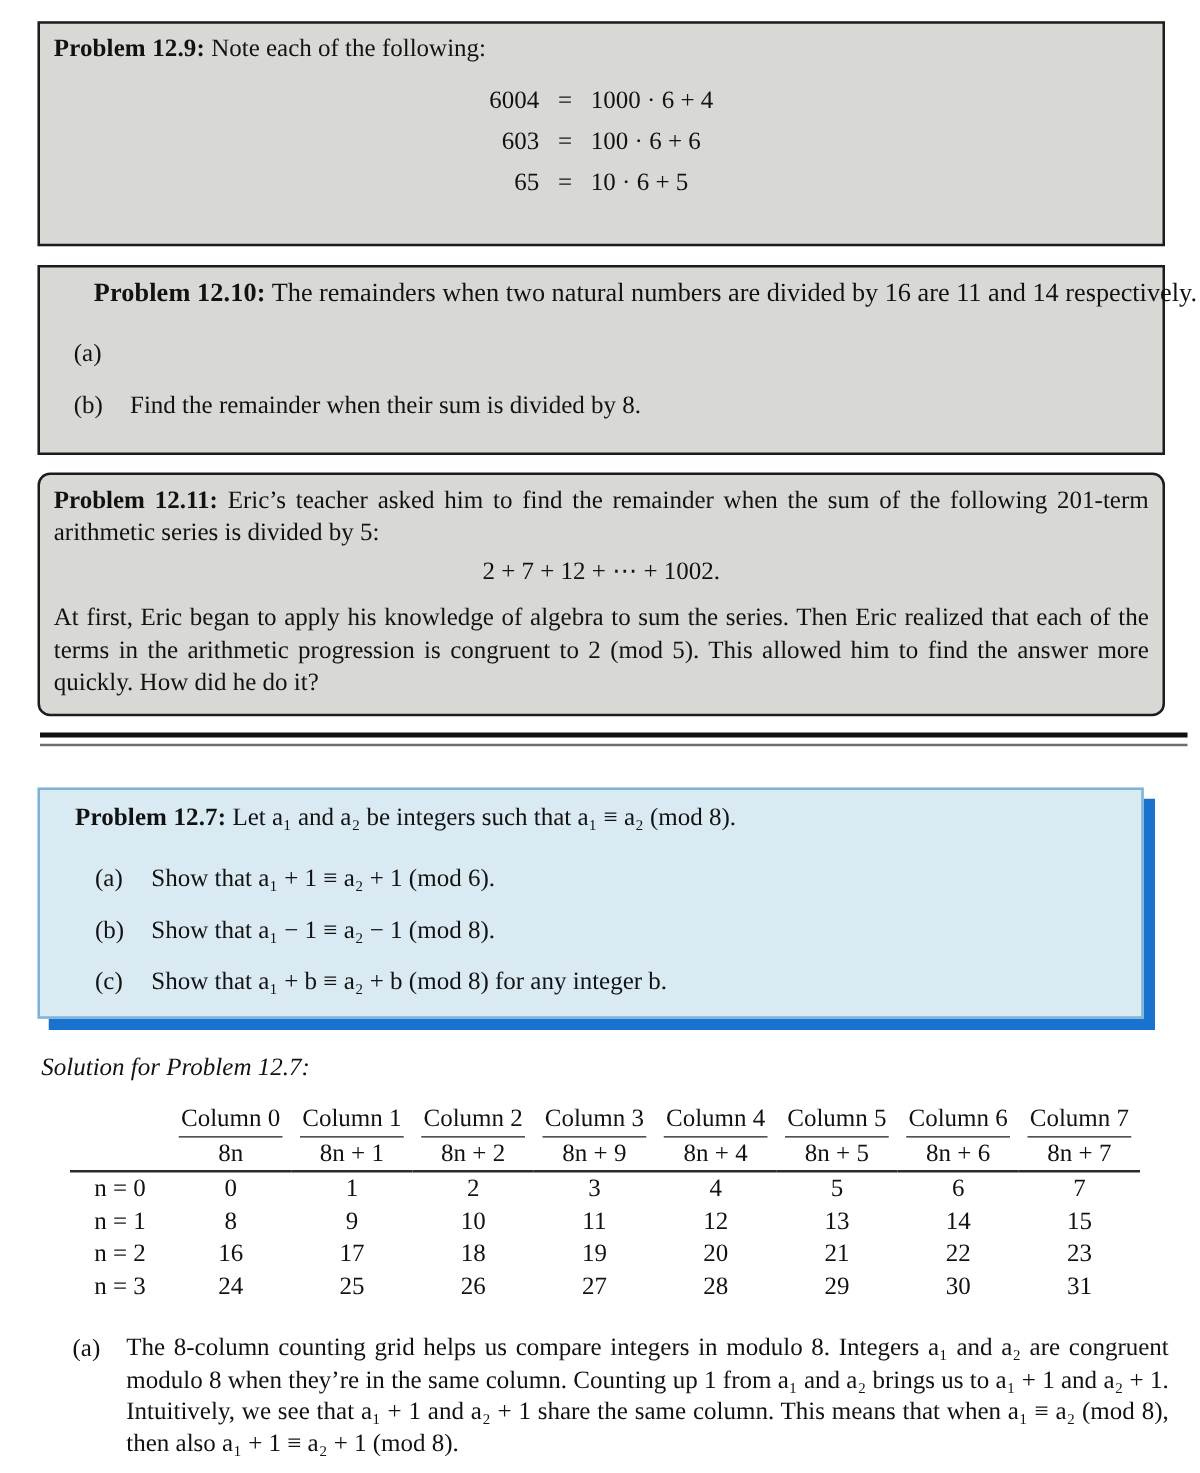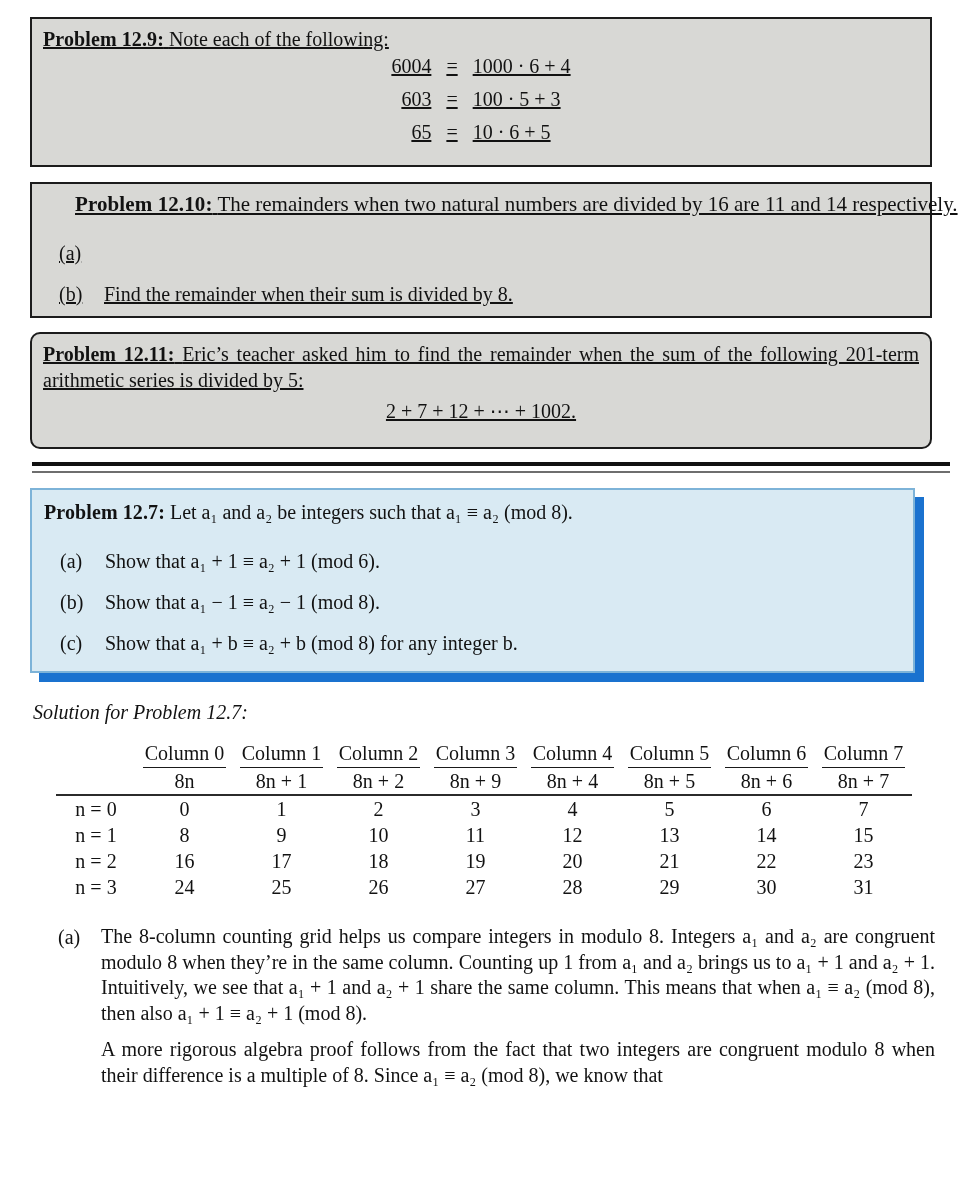--- a/index.html
+++ b/index.html
@@ -9,36 +9,35 @@
     font-family: "Liberation Serif", "DejaVu Serif", serif;
     color: #121212; font-size: 20px;
   }
   .page { position: relative; width: 960px; height: 1178px; }
 
   
   .problem-box {
     margin: 0 28px 0 30px;
     border: 2px solid var(--box_border, #1c1c1c);
     background: var(--box_fill, #d8d8d5);
-    padding: 7px 11px 9px 11px;
-    line-height: 26px;
-    text-decoration: underline;
+    padding: 7px 11px 25px 11px;
+    line-height: 26px;
   }
   .box-title { line-height: 27px; }
   .box-title b { letter-spacing: 0.1px; }
   .box-12-9 { margin-top: 17px; }
   .box-12-10 { margin-top: 15px; }
   .box-12-10 .box-title { white-space: nowrap; font-size: 21px; margin-left: 32px; }
   .box-12-11 { margin-top: 14px; padding-bottom: 12px; border-radius: 10px; }
   .box-12-11 p.just { text-align: justify; }
 
   
   .eq-block {
     width: fit-content;
-    margin: 3px auto 13px auto;
+    margin: 17px auto 13px auto;
     display: grid;
     grid-template-columns: auto auto auto;
     column-gap: 15px; row-gap: 12px;
     line-height: 21px;
   }
   .eq-lhs { text-align: right; }
   .eq-rel { text-align: center; }
   .eq-rhs { text-align: left; }
 
   .centered-eq { text-align: center; margin: 5px 0 11px 0; }
@@ -48,25 +47,25 @@
   .item.first { margin-top: 22px; }
   .item .marker { flex: 0 0 32px; }
 
   
   .separator { margin: 13px 10px 0 32px; }
   .separator .thick { height: 4px; background: #111; }
   .separator .thin { height: 2px; background: #6e6e6e; margin-top: 5px; }
 
   
   .highlight-box {
-    margin: 15px 45px 0 30px;
+    margin: 33px 45px 0 30px;
     border: 2px solid var(--highlight_border, #7db3d8);
     background: var(--highlight_fill, #d9eaf3);
     box-shadow: 9px 9px 0 0 var(--highlight_shadow, #1a72cf);
-    padding: 9px 12px 15px 12px;
+    padding: 9px 12px 15px 28px;
     line-height: 26px;
   }
 
   
   .solution-heading {
     font-style: italic;
     margin: 26px 0 0 33px;
     line-height: 26px;
   }
 
@@ -118,21 +117,21 @@
     <div class="box-title">
       <b>Problem 12.9:</b>
       <span>Note each of the following:</span>
     </div>
     <div class="eq-block">
       <span class="eq-lhs">6004</span>
       <span class="eq-rel">=</span>
       <span class="eq-rhs">1000 · 6 + 4</span>
       <span class="eq-lhs">603</span>
       <span class="eq-rel">=</span>
-      <span class="eq-rhs">100 · 5 + 3</span>
+      <span class="eq-rhs">100 · 6 + 6</span>
       <span class="eq-lhs">65</span>
       <span class="eq-rel">=</span>
       <span class="eq-rhs">10 · 6 + 5</span>
     </div>
   </div>
 
   <div class="problem-box box-12-10">
     <div class="box-title">
       <b>Problem 12.10:</b>
       <span>The remainders when two natural numbers are divided by 16 are 11 and 14 respectively.</span>
@@ -145,20 +144,21 @@
       <span class="item-text">Find the remainder when their sum is divided by 8.</span>
     </div>
   </div>
 
   <div class="problem-box box-12-11">
     <p class="just">
       <b>Problem 12.11:</b>
       <span>Eric’s teacher asked him to find the remainder when the sum of the following 201-term arithmetic series is divided by 5:</span>
     </p>
     <div class="centered-eq">2 + 7 + 12 + ⋯ + 1002.</div>
+    <p class="just">At first, Eric began to apply his knowledge of algebra to sum the series.  Then Eric realized that each of the terms in the arithmetic progression is congruent to 2 (mod 5).  This allowed him to find the answer more quickly.  How did he do it?</p>
   </div>
 
   <div class="separator">
     <div class="thick"></div>
     <div class="thin"></div>
   </div>
 
   <div class="highlight-box">
     <div class="box-title">
       <b>Problem 12.7:</b>

